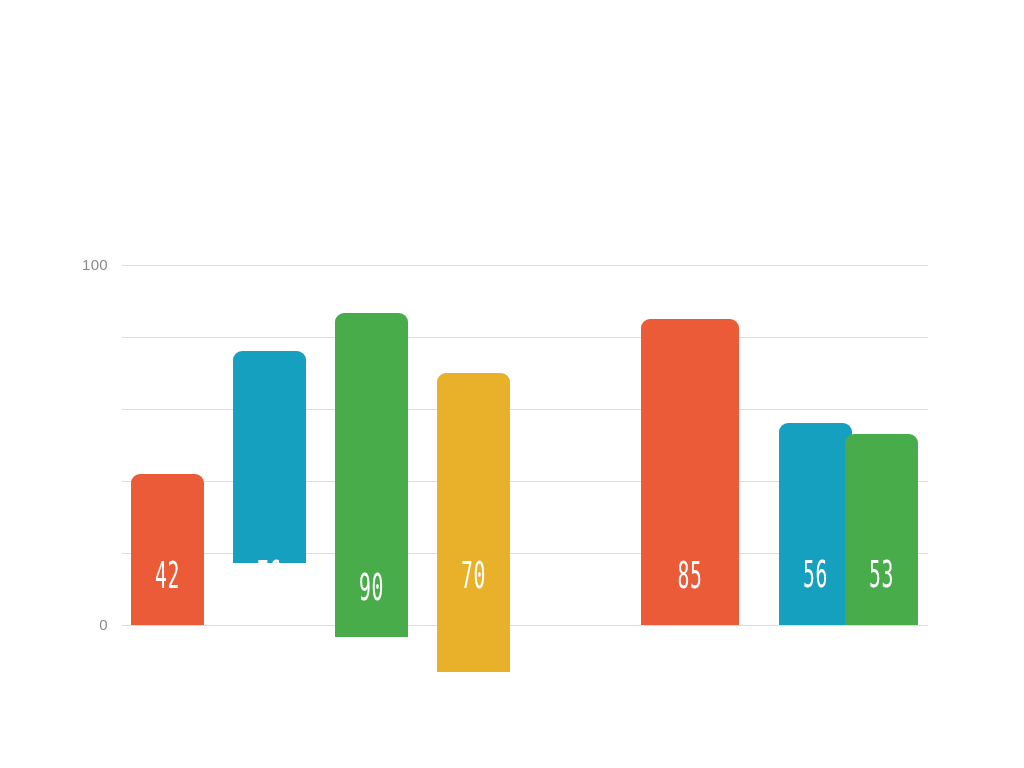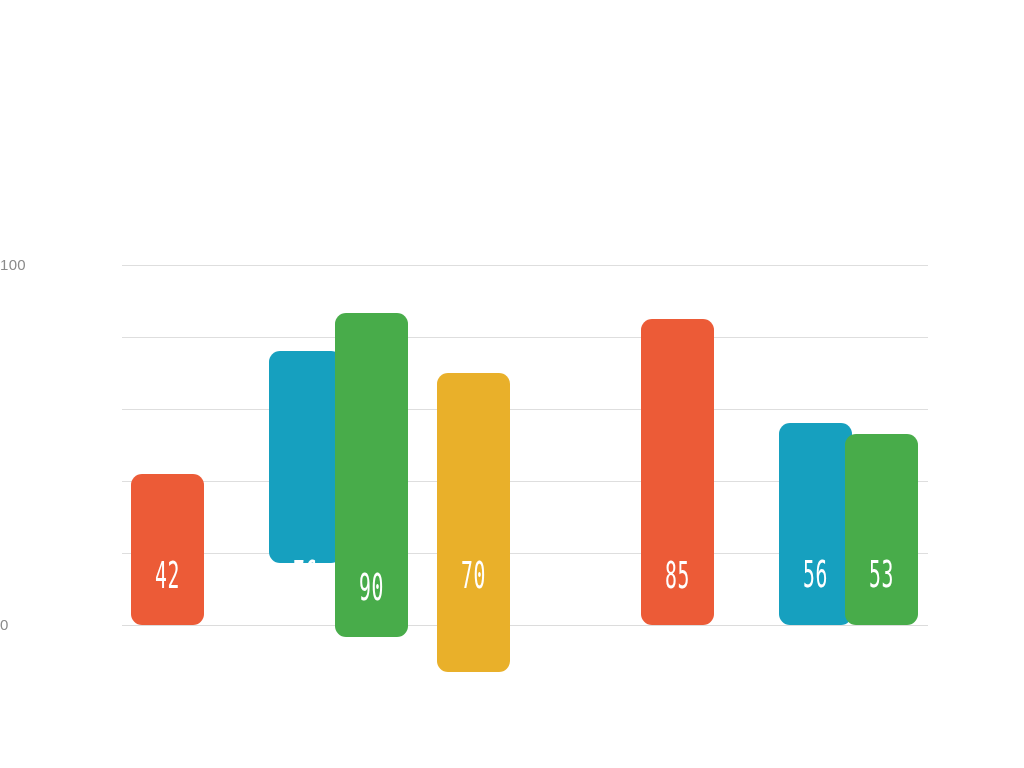--- a/index.html
+++ b/index.html
@@ -27,20 +27,21 @@
     height: 1px;
     background: #dedede;
   }
   .gridline.baseline {
     background: #dcdcdc;
   }
   .ytick-label {
     position: absolute;
     right: 0;
     width: 100%;
+    text-align: right;
     font-family: "Liberation Sans", sans-serif;
     font-size: 15px;
     color: #8a8a8a;
     letter-spacing: 0.3px;
     white-space: nowrap;
   }
   .ytick {
     position: absolute;
     left: 0;
     width: 108px;
@@ -50,21 +51,20 @@
     position: absolute;
     left: 0;
     top: 0;
     width: 1024px;
     height: 768px;
   }
   .bar {
     position: absolute;
     border-top-left-radius: 9px;
     border-top-right-radius: 9px;
-    border-radius: 11px;
   }
   .bar-value {
     position: absolute;
     left: 0;
     width: 100%;
     text-align: center;
     color: #ffffff;
     font-family: "DejaVu Sans Mono", monospace;
     font-size: 38px;
     line-height: 38px;
@@ -96,34 +96,34 @@
       <span class="ytick-label">0</span>
     </div>
   </div>
 
   <div class="bars-layer">
 
     <div class="bar" style="left:131px; width:73px; top:473.8px; height:151.2px; background:#ec5b37;">
       <span class="bar-value" style="top:82px;">42</span>
     </div>
 
-    <div class="bar" style="left:233px; width:73px; top:351.4px; height:212px; background:#16a0bf;margin-left:36px;">
+    <div class="bar" style="left:233px; width:73px; top:351.4px; height:212px; background:#16a0bf;">
       <span class="bar-value" style="top:204px;">76</span>
     </div>
 
     <div class="bar" style="left:335px; width:73px; top:313px; height:324px; background:#48ac4a;">
       <span class="bar-value" style="top:255px;">90</span>
     </div>
 
     <div class="bar" style="left:437px; width:73px; top:373px; height:299px; background:#e9b02a;">
       <span class="bar-value" style="top:183px;">70</span>
     </div>
 
 
-    <div class="bar" style="left:641px; width:73px; top:319px; height:306px; background:#ec5b37;">
+    <div class="bar" style="left:641px; width:73px; top:319px; height:306px; background:#ec5b37;padding-left:25px;">
       <span class="bar-value" style="top:237px;">85</span>
     </div>
 
     <div class="bar" style="left:743px; width:73px; top:423.4px; height:201.6px; background:#16a0bf;margin-left:36px;">
       <span class="bar-value" style="top:132px;">56</span>
     </div>
 
     <div class="bar" style="left:845px; width:73px; top:434.2px; height:190.8px; background:#48ac4a;">
       <span class="bar-value" style="top:121px;">53</span>
     </div>

